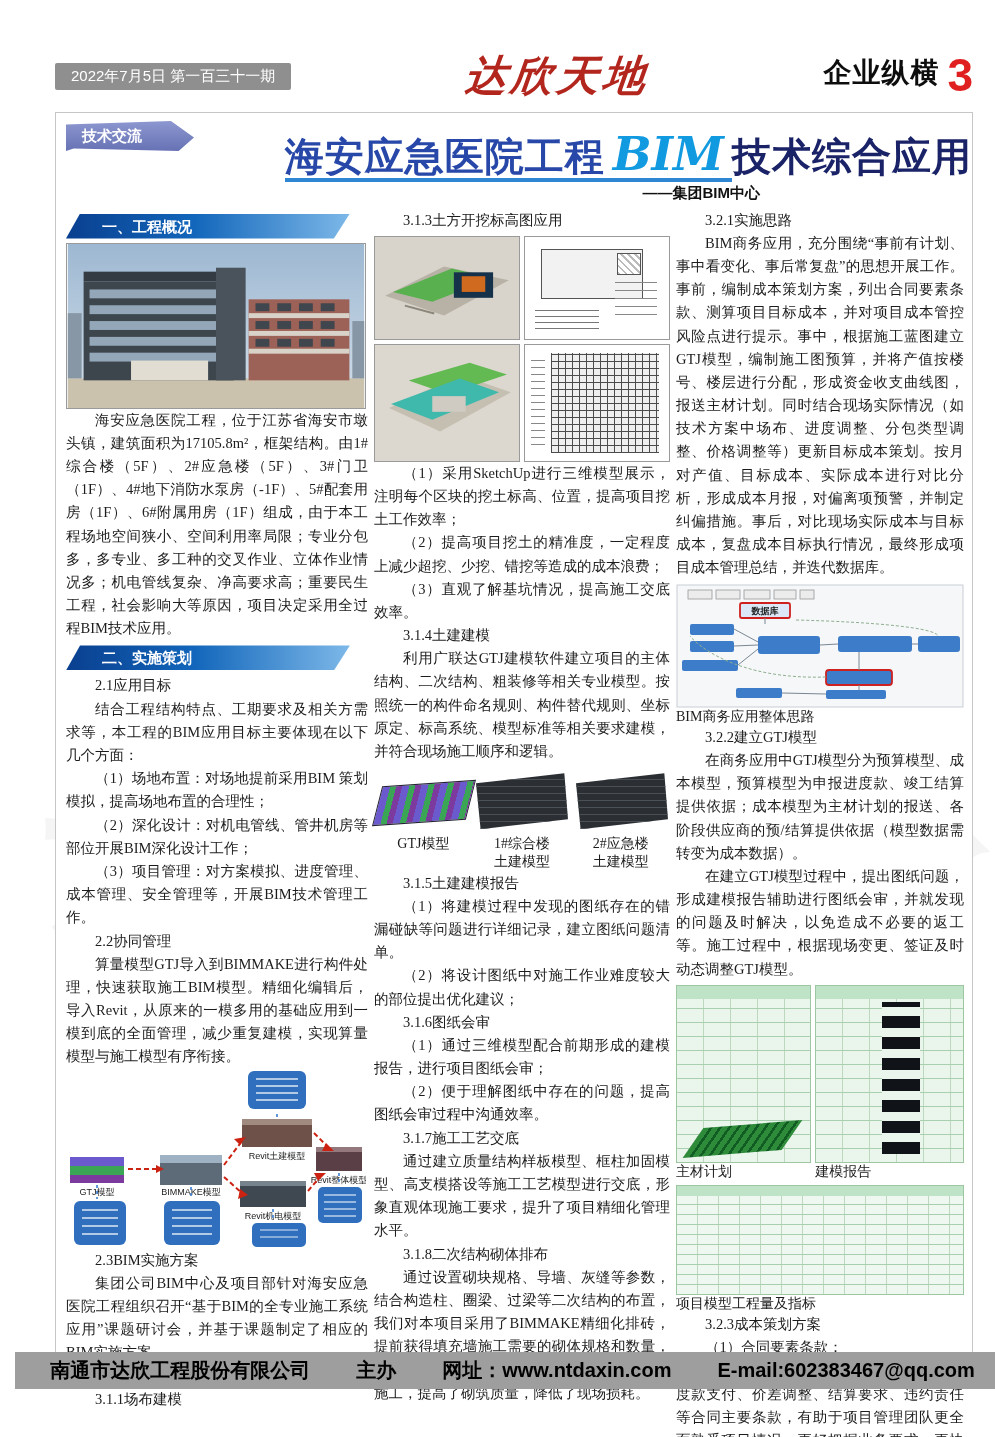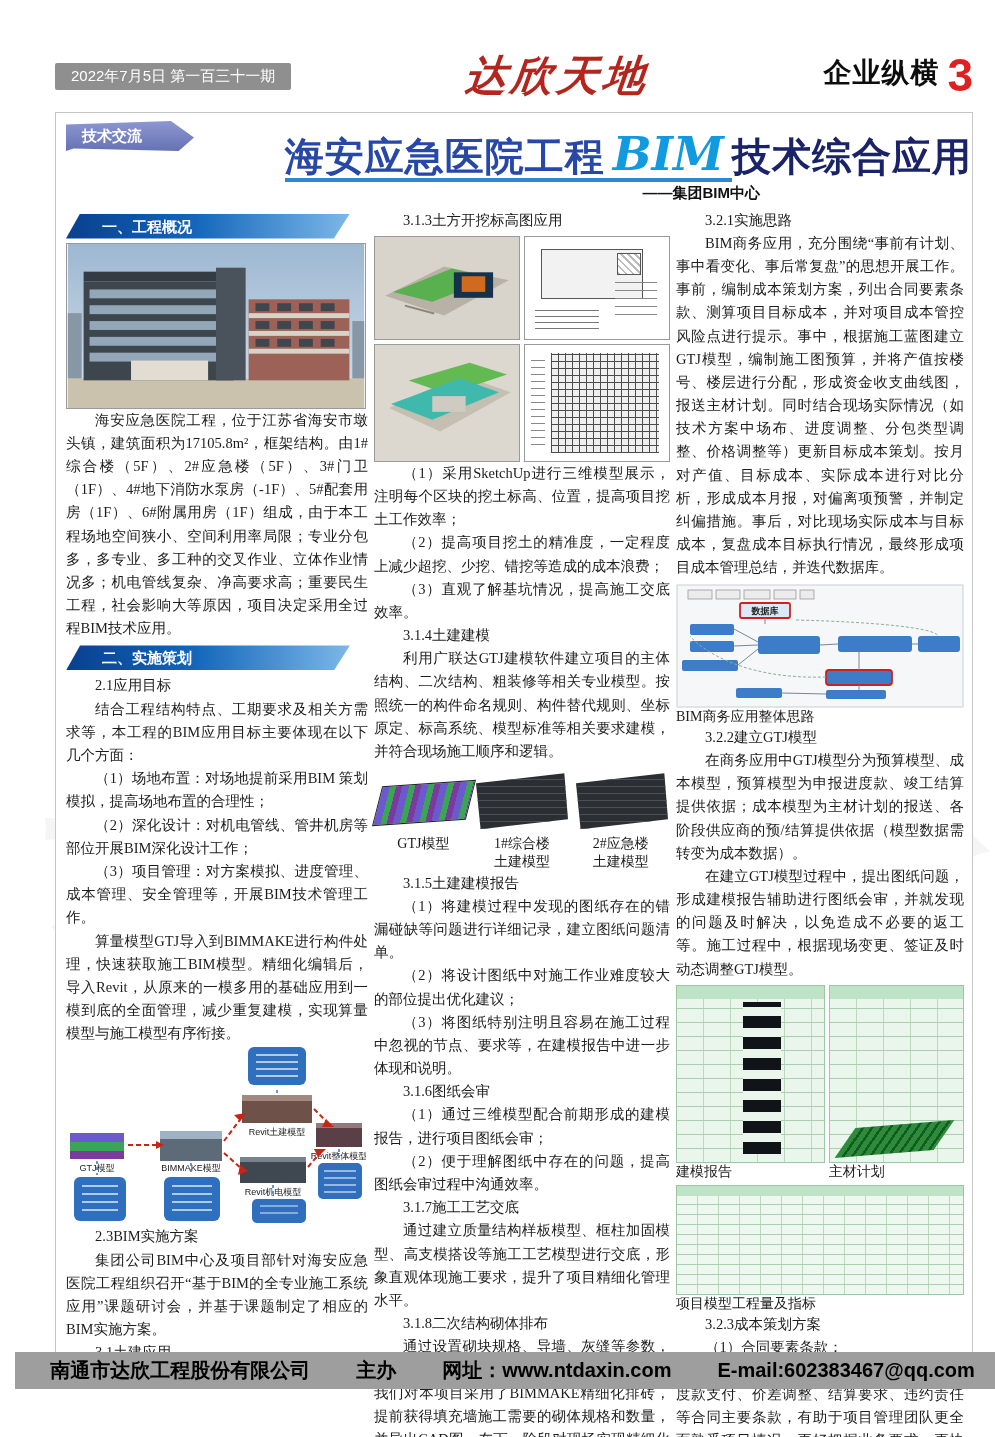--- a/index.html
+++ b/index.html
@@ -190,20 +190,21 @@
         </svg>
 
         <div class="para">海安应急医院工程，位于江苏省海安市墩头镇，建筑面积为17105.8m²，框架结构。由1#综合楼（5F）、2#应急楼（5F）、3#门卫（1F）、4#地下消防水泵房（-1F）、5#配套用房（1F）、6#附属用房（1F）组成，由于本工程场地空间狭小、空间利用率局限；专业分包多，多专业、多工种的交叉作业、立体作业情况多；机电管线复杂、净高要求高；重要民生工程，社会影响大等原因，项目决定采用全过程BIM技术应用。</div>
 
         <div class="banner">二、实施策划</div>
         <div class="hd">2.1应用目标</div>
         <div class="para">结合工程结构特点、工期要求及相关方需求等，本工程的BIM应用目标主要体现在以下几个方面：</div>
         <div class="para">（1）场地布置：对场地提前采用BIM 策划模拟，提高场地布置的合理性；</div>
         <div class="para">（2）深化设计：对机电管线、管井机房等部位开展BIM深化设计工作；</div>
         <div class="para">（3）项目管理：对方案模拟、进度管理、成本管理、安全管理等，开展BIM技术管理工作。</div>
+        <div class="hd">2.2协同管理</div>
         <div class="para">算量模型GTJ导入到BIMMAKE进行构件处理，快速获取施工BIM模型。精细化编辑后，导入Revit，从原来的一模多用的基础应用到一模到底的全面管理，减少重复建模，实现算量模型与施工模型有序衔接。</div>
 
         <svg width="300" height="180" viewBox="0 0 300 180" style="display:block">
           <g>
             <rect x="4" y="88" width="54" height="9" fill="#6a5acd"></rect>
             <rect x="4" y="97" width="54" height="9" fill="#3aa655"></rect>
             <rect x="4" y="106" width="54" height="8" fill="#7d3a9e"></rect>
             <text x="31" y="126" font-size="9" text-anchor="middle" fill="#222" font-family="Liberation Sans,sans-serif">GTJ模型</text>
             <rect x="8" y="132" width="52" height="44" rx="6" fill="#2f6fbe"></rect>
             <g stroke="#fff" stroke-width="1.4" opacity="0.85">
@@ -340,21 +341,20 @@
           <div class="caption">GTJ模型</div>
           <div class="caption">1#综合楼
 土建模型</div>
           <div class="caption">2#应急楼
 土建模型</div>
         </div>
 
         <div class="hd">3.1.5土建建模报告</div>
         <div class="para">（1）将建模过程中发现的图纸存在的错漏碰缺等问题进行详细记录，建立图纸问题清单。</div>
         <div class="para">（2）将设计图纸中对施工作业难度较大的部位提出优化建议；</div>
-        <div class="para">（3）将图纸特别注明且容易在施工过程中忽视的节点、要求等，在建模报告中进一步体现和说明。</div>
         <div class="hd">3.1.6图纸会审</div>
         <div class="para">（1）通过三维模型配合前期形成的建模报告，进行项目图纸会审；</div>
         <div class="para">（2）便于理解图纸中存在的问题，提高图纸会审过程中沟通效率。</div>
         <div class="hd">3.1.7施工工艺交底</div>
         <div class="para">通过建立质量结构样板模型、框柱加固模型、高支模搭设等施工工艺模型进行交底，形象直观体现施工要求，提升了项目精细化管理水平。</div>
         <div class="hd">3.1.8二次结构砌体排布</div>
         <div class="para">通过设置砌块规格、导墙、灰缝等参数，结合构造柱、圈梁、过梁等二次结构的布置，我们对本项目采用了BIMMAKE精细化排砖，提前获得填充墙施工需要的砌体规格和数量，并导出CAD图。在下一阶段对现场实现精细化施工，提高了砌筑质量，降低了现场损耗。</div>
 
       </div>
 
@@ -400,31 +400,31 @@
             <path d="M150 93 C 60 96, 20 60, 14 52"></path>
           </g>
         </svg>
         <div class="caption">BIM商务应用整体思路</div>
 
         <div class="hd">3.2.2建立GTJ模型</div>
         <div class="para">在商务应用中GTJ模型分为预算模型、成本模型，预算模型为申报进度款、竣工结算提供依据；成本模型为主材计划的报送、各阶段供应商的预/结算提供依据（模型数据需转变为成本数据）。</div>
         <div class="para">在建立GTJ模型过程中，提出图纸问题，形成建模报告辅助进行图纸会审，并就发现的问题及时解决，以免造成不必要的返工等。施工过程中，根据现场变更、签证及时动态调整GTJ模型。</div>
 
         <div class="imgrow" style="align-items:flex-start">
+          <div style="flex:1">
+            <div class="tbl-green" style="height:178px">
+                <i class="green-model"></i>
+              </div>
+            <div class="caption">主材计划</div>
+          </div>
           <div style="flex:1.1">
             <div class="tbl-green" style="height:178px">
                 <i class="dark-cells"></i>
               </div>
             <div class="caption">建模报告</div>
-          </div>
-          <div style="flex:1">
-            <div class="tbl-green" style="height:178px">
-                <i class="green-model"></i>
-              </div>
-            <div class="caption">主材计划</div>
           </div>
         </div>
 
         <div class="tbl-dense" style="height:110px;margin-top:4px"></div>
         <div class="caption">项目模型工程量及指标</div>
 
         <div class="hd">3.2.3成本策划方案</div>
         <div class="hd">（1）合同要素条款：</div>
         <div class="para">列出如承包范围、工期、质量标准、进度款支付、价差调整、结算要求、违约责任等合同主要条款，有助于项目管理团队更全面熟悉项目情况、更好把握业务要求、更快明确管理思路。避免因在施工过程中才发现问题带来的措手不及和失控，同时也有利于调动全体项目成员完善合同风险防范措施，提高合同风险防范意识。</div>
 

